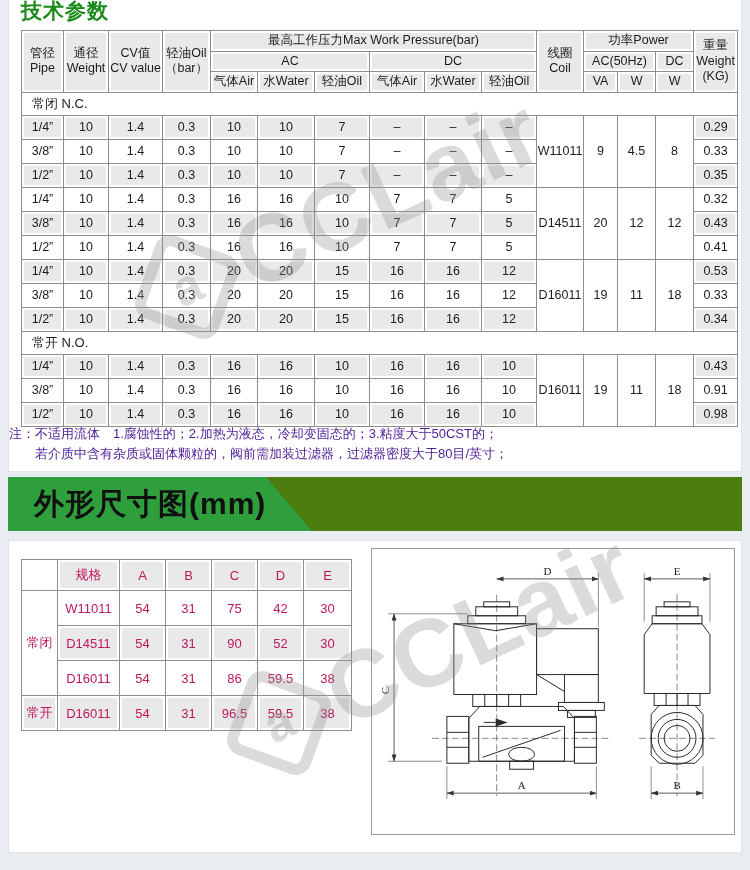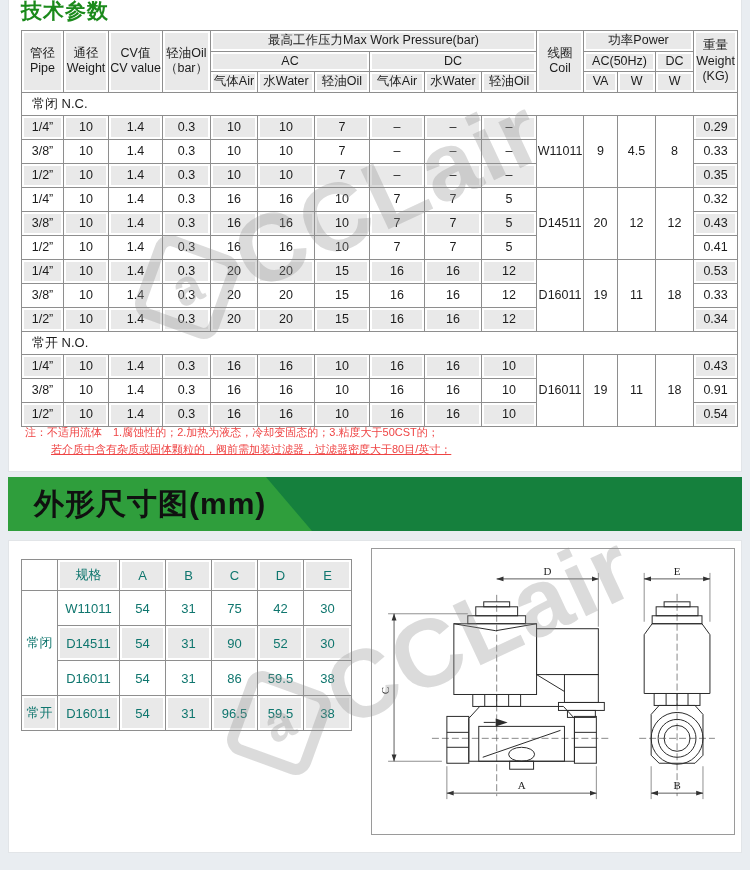--- a/index.html
+++ b/index.html
@@ -31,26 +31,26 @@
     padding:1px 0;height:21px;line-height:1.25;overflow:hidden;white-space:nowrap;
   }
   .t1 thead th{height:auto;padding:2px 0;}
   .g{background:#e9e9e9;box-shadow:inset 0 0 0 2px #fff;}
   .w{background:#fff;}
   .secrow td{text-align:left;padding-left:10px;background:#fff;height:20px;font-size:13px;}
 
   .t2{left:12px;top:18px;width:330px;}
   .t2 th,.t2 td{
     border:1px solid #8e8e8e;text-align:center;vertical-align:middle;
-    font-size:13px;font-weight:normal;color:#0f766e;height:32px;overflow:hidden;
+    font-size:13px;font-weight:normal;color:#be185d;height:32px;overflow:hidden;
   }
   .t2 thead th{height:28px;}
 
-  .note{position:absolute;left:16px;top:424px;font-size:11px;color:#ef4444;line-height:1.55;white-space:nowrap;}
-  .note-indent{padding-left:26px;text-decoration:underline;}
+  .note{position:absolute;left:0;top:424px;font-size:13px;color:#4c1d95;line-height:1.55;white-space:nowrap;}
+  .note-indent{padding-left:26px;}
 
   
   .banner{position:absolute;left:8px;top:477px;width:734px;height:54px;}
   .banner-green{position:absolute;inset:0;clip-path:polygon(0 0,258px 0,304px 100%,0 100%);}
   .banner-title{
     position:absolute;left:26px;top:50%;transform:translateY(-50%);
     font-size:30px;font-weight:900;color:#101010;letter-spacing:1px;z-index:1;
   }
 
   
@@ -325,39 +325,39 @@
             <td class="g">1/2”</td>
             <td class="g">10</td>
             <td class="g">1.4</td>
             <td class="g">0.3</td>
             <td class="g">16</td>
             <td class="g">16</td>
             <td class="g">10</td>
             <td class="g">16</td>
             <td class="g">16</td>
             <td class="g">10</td>
-            <td class="g">0.54</td>
+            <td class="g">0.98</td>
           </tr>
         </tbody>
     </table>
 
     <div class="note">
       <div>注：不适用流体　1.腐蚀性的；2.加热为液态，冷却变固态的；3.粘度大于50CST的；</div>
       <div class="note-indent">若介质中含有杂质或固体颗粒的，阀前需加装过滤器，过滤器密度大于80目/英寸；</div>
     </div>
 
     <div class="watermark wm1">
       <span class="wm-logo">
           <span class="wm-logo-a">a</span>
         </span>
       <span class="wm-text">CCLair</span>
     </div>
   </div>
 
-  <div class="banner" style="background: #15803d;">
+  <div class="banner" style="background: #4d7c0f;">
     <div class="banner-green" style="background: rgb(47, 158, 60);"></div>
     <span class="banner-title">外形尺寸图(mm)</span>
   </div>
 
   <div class="panel panel-bottom">
 
     <table class="t2">
       <colgroup>
         <col style="width:36px">
           <col style="width:62px">

